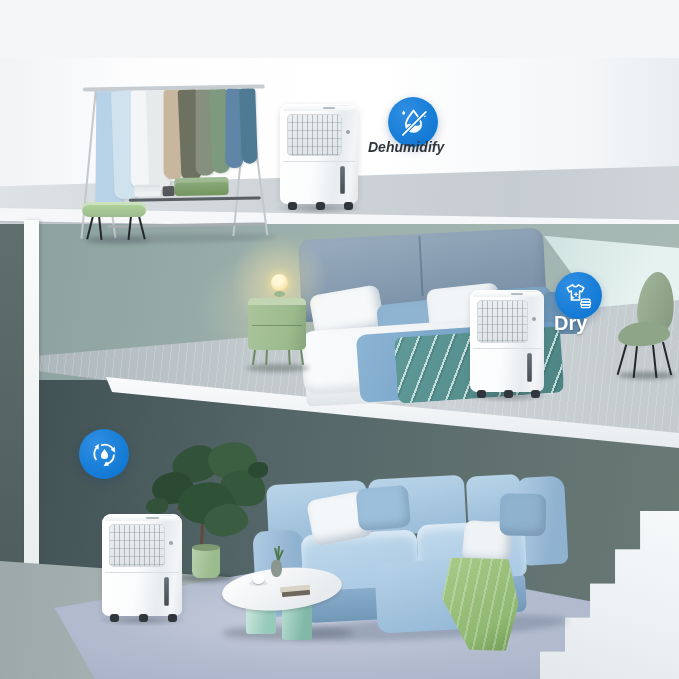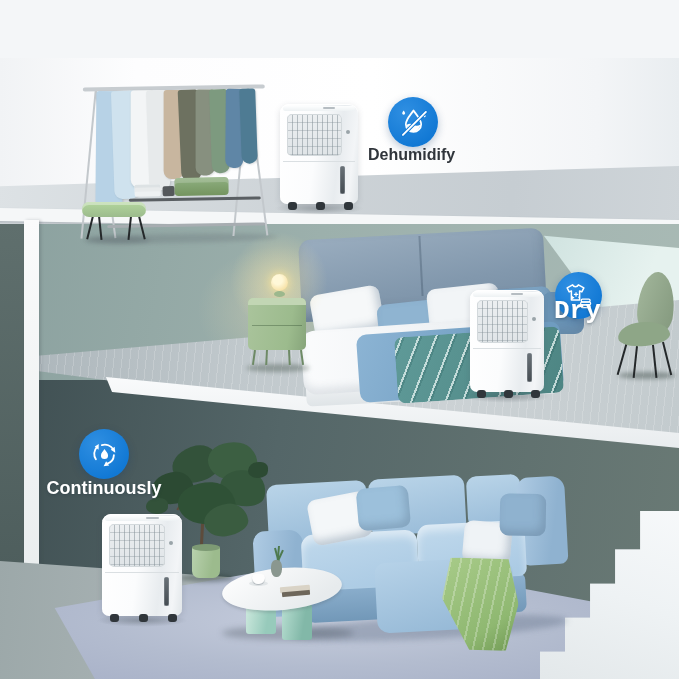--- a/index.html
+++ b/index.html
@@ -290,46 +290,45 @@
   <div class="badge" style="left:388px;top:97px;width:50px;height:50px;">
     <svg viewBox="0 0 48 48">
       <path d="M24 7.5 C27.5 13 34.5 19.5 34.5 26.5 a10.5 10.5 0 0 1 -21 0 C13.5 19.5 20.5 13 24 7.5 Z" fill="none" stroke="#fff" stroke-width="2.4" stroke-linejoin="round"></path>
       <path d="M14.8 27 a9.2 9.2 0 0 0 18.4 0 q-4.6 2.6 -9.2 0 t-9.2 0 Z" fill="#fff"></path>
       <path d="M10.5 7.5 c1 1.6 2 2.6 2 3.8 a2 2 0 1 1 -4 0 c0-1.2 1-2.2 2-3.8Z" fill="#fff"></path>
       <path d="M39 12 c.8 1.3 1.6 2.1 1.6 3.1 a1.6 1.6 0 1 1 -3.2 0 c0-1 .8-1.8 1.6-3.1Z" fill="#fff"></path>
       <line x1="9.5" y1="41" x2="41" y2="9.5" stroke="#1178d4" stroke-width="5" stroke-linecap="round"></line>
       <line x1="9.5" y1="41" x2="41" y2="9.5" stroke="#fff" stroke-width="2.6" stroke-linecap="round"></line>
     </svg>
   </div>
-  <div class="mode-label dark" style="left:368px;top:146px;width:110px;font-size:16px;">Dehumidify</div>
+  <div class="mode-label dark" style="left:368px;top:139px;width:110px;font-size:14px;font-style:italic;">Dehumidify</div>
 
   <div class="badge" style="left:555px;top:272px;width:47px;height:47px;">
     <svg viewBox="0 0 48 48">
       <path d="M15.5 8.5 L7.5 13 L10.5 18.8 L13.7 17.4 L13.7 30.5 L25.7 30.5 L25.7 17.4 L28.9 18.8 L31.9 13 L23.9 8.5 A4.6 4.6 0 0 1 15.5 8.5 Z" fill="none" stroke="#fff" stroke-width="2.2" stroke-linecap="round" stroke-linejoin="round"></path>
       <path d="M20.5 20 v5 M18 22.5 h5" stroke="#fff" stroke-width="1.7" stroke-linecap="round"></path>
       <path d="M15.5 25.5 v3.4 M13.8 27.2 h3.4" stroke="#fff" stroke-width="1.5" stroke-linecap="round"></path>
       <circle cx="24.5" cy="26.5" r="1" fill="#fff"></circle>
       <g fill="none" stroke="#fff" stroke-width="1.9">
         <rect x="28" y="29.5" width="13" height="3.8" rx="1.9"></rect>
         <rect x="27.2" y="33.8" width="14.6" height="3.8" rx="1.9"></rect>
         <rect x="28" y="38.1" width="13" height="3.8" rx="1.9"></rect>
       </g>
     </svg>
   </div>
-  <div class="mode-label light" style="left:554px;top:296px;font-size:26px;font-family:Liberation Mono, monospace;">Dry</div>
+  <div class="mode-label light" style="left:554px;top:312px;font-size:20px;">Dry</div>
 
   <div class="badge" style="left:79px;top:429px;width:50px;height:50px;">
     <svg viewBox="0 0 48 48">
       <g fill="none" stroke="#fff" stroke-width="2.5" stroke-linecap="round">
         <path d="M12.2 30.5 A13.2 13.2 0 0 1 13.6 13.9"></path>
         <path d="M20.4 11.2 A13.2 13.2 0 0 1 35.9 16.9"></path>
         <path d="M36.9 24.8 A13.2 13.2 0 0 1 27.1 36.8"></path>
       </g>
       <polygon points="16.2 9.6, 10.6 13.0, 15.8 17.4" fill="#fff"></polygon>
       <polygon points="38.8 21.6, 37.9 13.2, 32.6 17.4" fill="#fff"></polygon>
       <polygon points="22.8 40.0, 30.4 39.2, 26.2 33.4" fill="#fff"></polygon>
       <path d="M24 16.5 c2.1 3.2 4.9 5.6 4.9 8.7 a4.9 4.9 0 1 1 -9.8 0 c0-3.1 2.8-5.5 4.9-8.7 Z" fill="#fff"></path>
     </svg>
   </div>
-  <div class="mode-label light" style="left:38px;top:478px;width:132px;text-align:center;font-size:18px;">Continuously</div>
 
 
 </div>
 
 </body></html>

